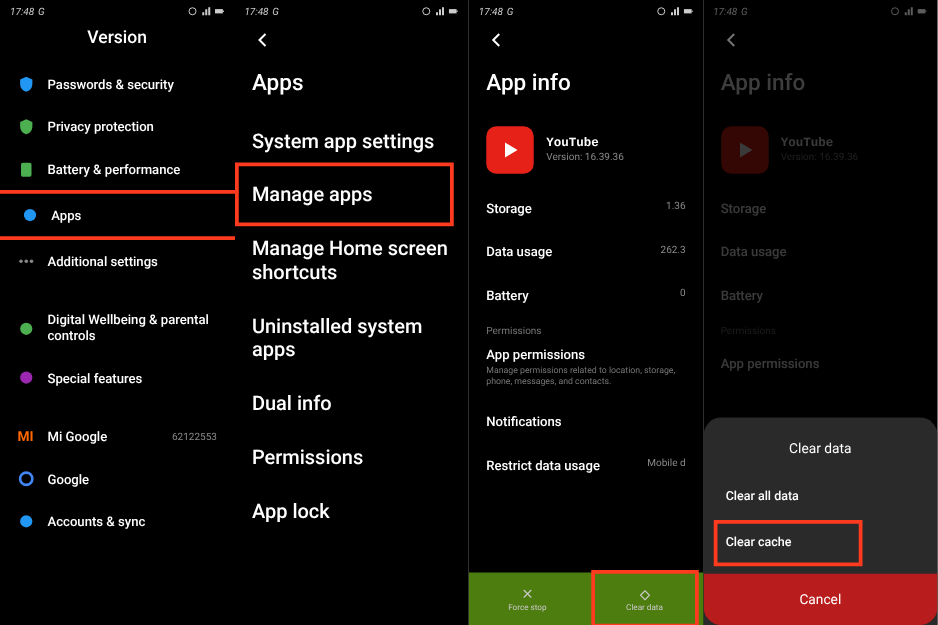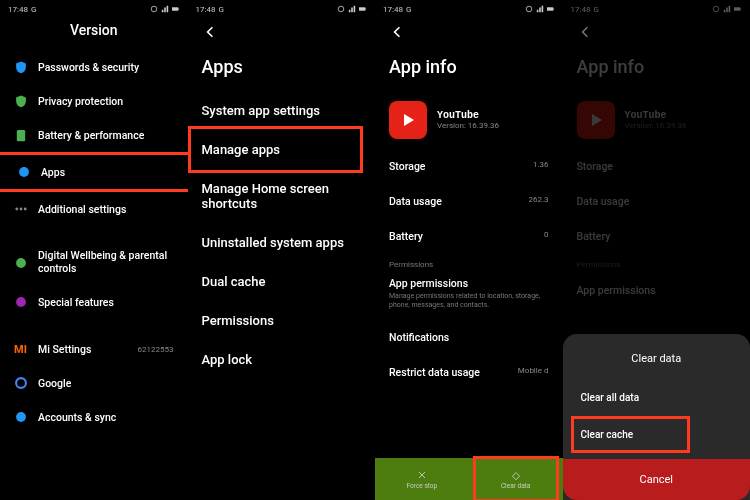--- a/index.html
+++ b/index.html
@@ -22,21 +22,21 @@
   }
   .status-bar {
     height: 18px;
     display: flex;
     align-items: center;
     justify-content: space-between;
     padding: 0 8px;
     font-size: 8px;
     color: #ccc;
   }
-  .status-left { display: flex; gap: 3px; align-items: center; }
+  .status-left { display: flex; gap: 3px; align-items: center; font-style: italic; }
   .status-right { display: flex; gap: 3px; align-items: center; }
   .sb-icon { width: 8px; height: 8px; fill: #ccc; }
   .header-small { display: flex; align-items: center; gap: 12px; padding: 6px 14px; }
   .back-arrow { width: 16px; height: 16px; stroke: #fff; fill: none; stroke-width: 2; }
   h1 { font-size: 18px; font-weight: 500; padding: 10px 14px 14px; }
   h1.center { text-align: center; padding: 4px 0 12px; font-size: 14px; }
   .menu-item {
     display: flex;
     align-items: center;
     gap: 10px;
@@ -52,21 +52,21 @@
     border: 3px solid #ff3b1f;
     position: relative;
     z-index: 5;
   }
   .highlight-box {
     position: absolute;
     border: 3px solid #ff3b1f;
     z-index: 10;
     pointer-events: none;
   }
-  .simple-list .menu-item { padding: 12px 14px; font-weight: 500; font-size: 13px; }
+  .simple-list .menu-item { padding: 12px 14px; font-weight: 500; font-size: 16px; }
   .app-header {
     display: flex;
     gap: 10px;
     padding: 10px 14px;
     align-items: center;
   }
   .app-icon {
     width: 38px; height: 38px;
     background: #e62117;
     border-radius: 8px;
@@ -209,21 +209,21 @@
     </div>
     <div class="menu-item">
       <svg class="icn" viewBox="0 0 20 20">
           <circle cx="10" cy="10" r="7" fill="#9c27b0"></circle>
         </svg>
       <span class="menu-label">Special features</span>
     </div>
     <div style="height:14px"></div>
     <div class="menu-item">
       <span class="mi">MI</span>
-      <span class="menu-label">Mi Settings</span>
+      <span class="menu-label">Mi Google</span>
       <span class="menu-right">62122553</span>
     </div>
     <div class="menu-item">
       <svg class="icn" viewBox="0 0 20 20">
           <circle cx="10" cy="10" r="7" fill="none" stroke="#4285f4" stroke-width="3"></circle>
         </svg>
       <span class="menu-label">Google</span>
     </div>
     <div class="menu-item">
       <svg class="icn" viewBox="0 0 20 20">
@@ -267,21 +267,21 @@
       <span>Manage apps</span>
       <div class="highlight-box" style="top:-4px; left:0; right:12px; bottom:-4px;"></div>
     </div>
     <div class="menu-item">
         <span>Manage Home screen shortcuts</span>
       </div>
     <div class="menu-item">
         <span>Uninstalled system apps</span>
       </div>
     <div class="menu-item">
-        <span>Dual cache</span>
+        <span>Dual info</span>
       </div>
     <div class="menu-item">
         <span>Permissions</span>
       </div>
     <div class="menu-item">
         <span>App lock</span>
       </div>
   </div>
 </div>
 

